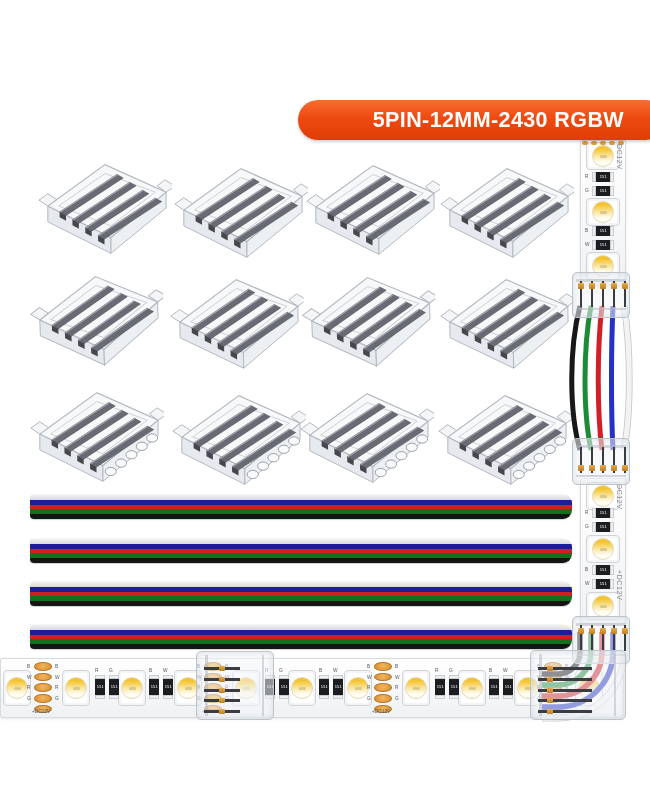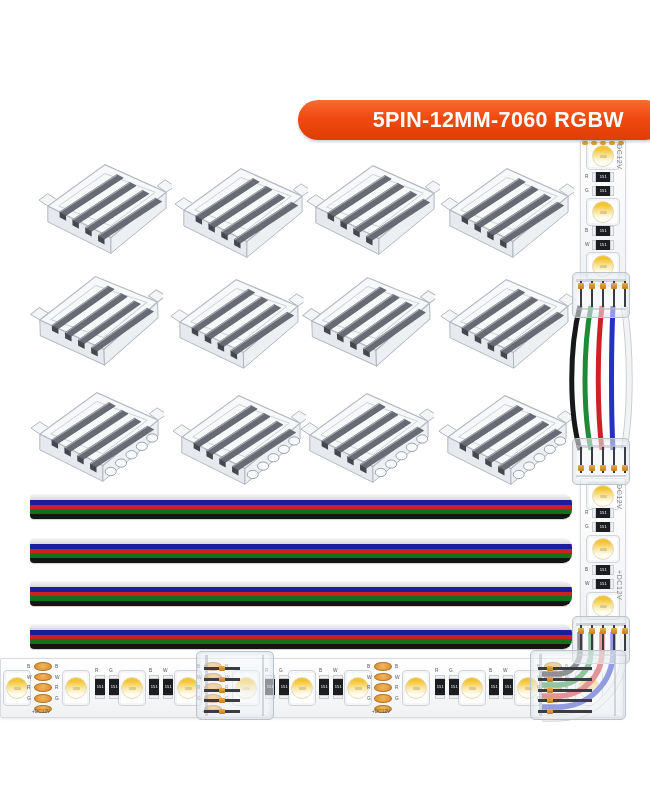--- a/index.html
+++ b/index.html
@@ -53,21 +53,21 @@
   .pin{position:absolute;background:#3a3c41;z-index:5;}
   .collar{position:absolute;background:linear-gradient(180deg,#e5aa4b,#c07f22);
     border-radius:1px;z-index:6;}
   .latch{position:absolute;background:rgba(175,182,192,.5);z-index:5;}
 </style>
 </head>
 <body>
 
 <div id="scene">
   <div class="badge">
-    <span>5PIN-12MM-7060 RGBW</span>
+    <span>5PIN-12MM-2430 RGBW</span>
   </div>
   <svg id="wires" width="650" height="800">
       <path d="M 580 306 C 569 348, 569 412, 580 450" fill="none" stroke="#17181a" stroke-width="5"></path>
       <path d="M 591 306 C 583 348, 583 412, 591 450" fill="none" stroke="#1d8a38" stroke-width="5"></path>
       <path d="M 602 306 C 597 348, 597 412, 602 450" fill="none" stroke="#d01f26" stroke-width="5"></path>
       <path d="M 613 306 C 611 348, 611 412, 613 450" fill="none" stroke="#2431c4" stroke-width="5"></path>
       <path d="M 624 306 C 631 348, 631 412, 624 450" fill="none" stroke="#c6cad0" stroke-width="6.8"></path>
       <path d="M 624 306 C 631 348, 631 412, 624 450" fill="none" stroke="#f3f3f3" stroke-width="5"></path>
       <path d="M 580 632 L 580 652 A 22 22 0 0 1 558 674 L 542 674" fill="none" stroke="#17181a" stroke-width="5.5"></path>
       <path d="M 591 632 L 591 652 A 33 33 0 0 1 558 685 L 542 685" fill="none" stroke="#1d8a38" stroke-width="5.5"></path>

